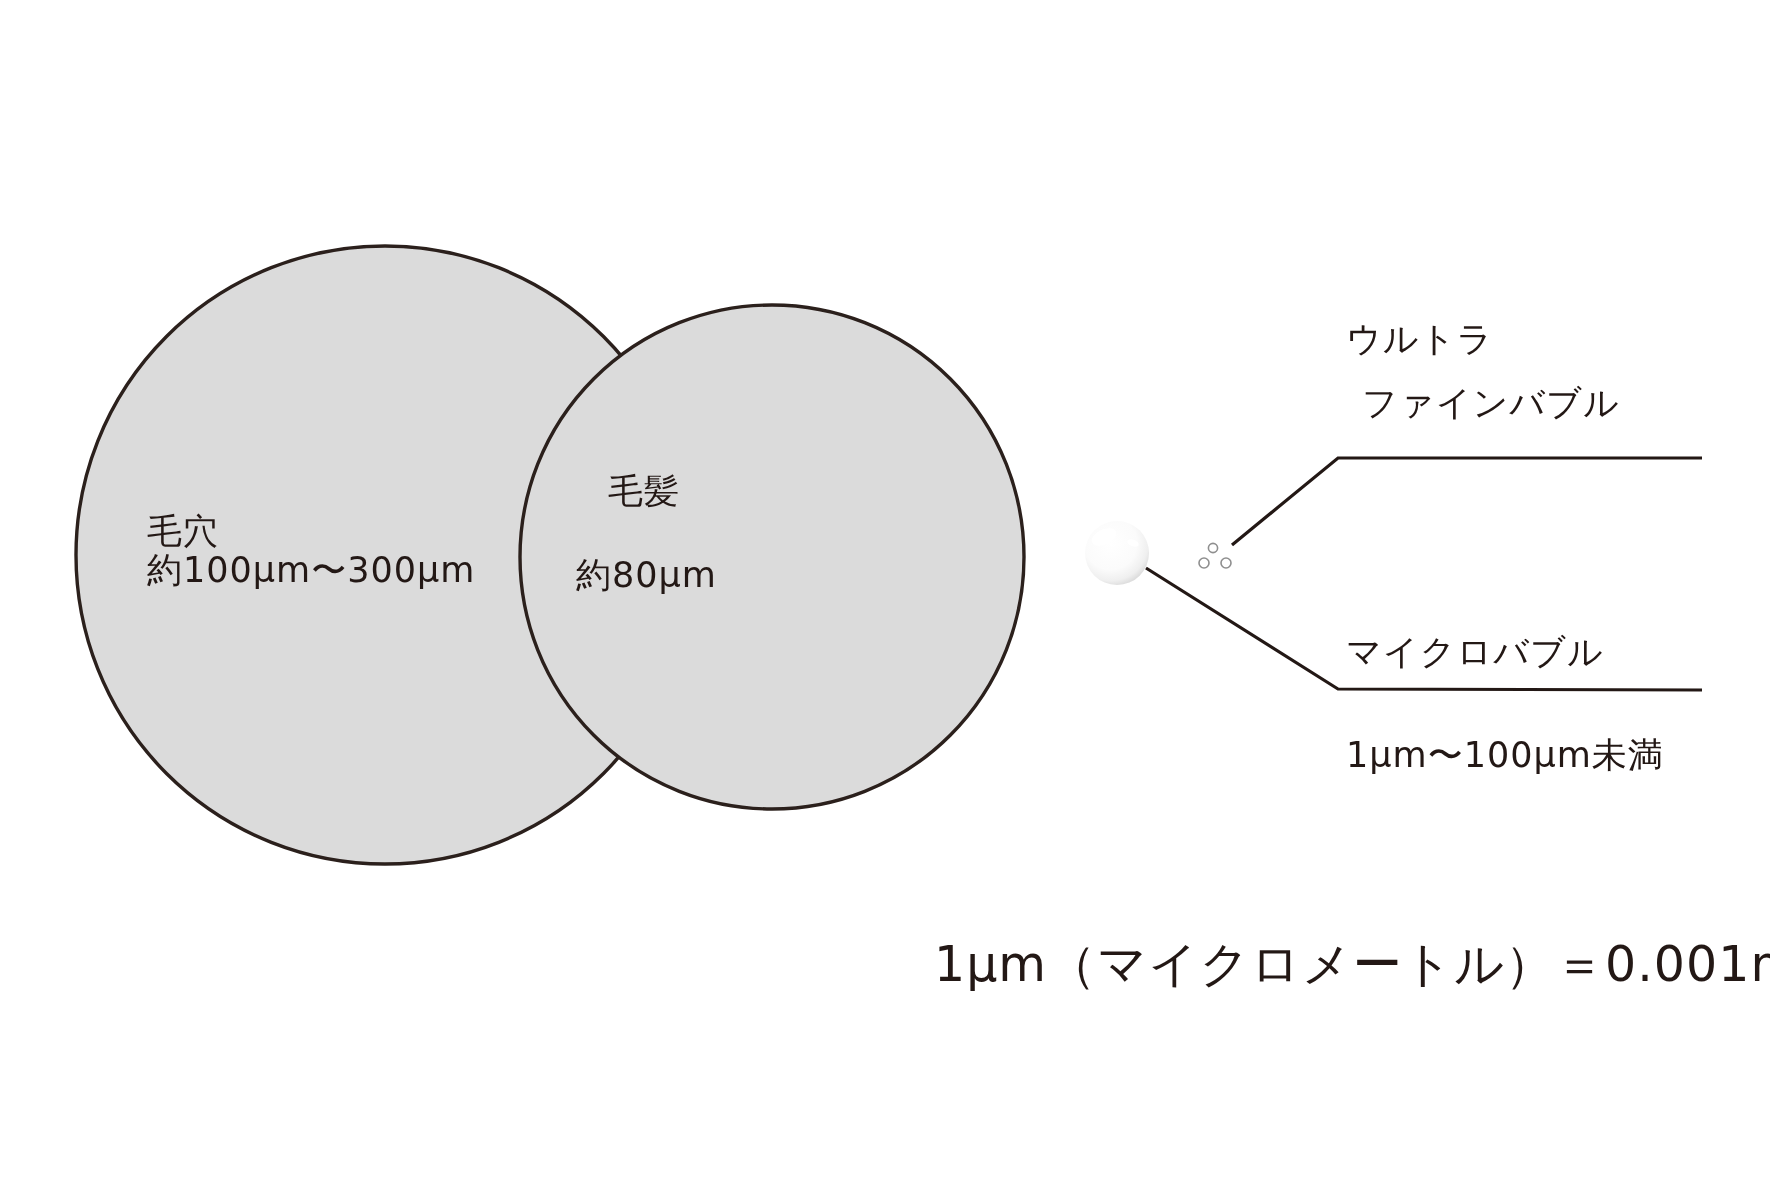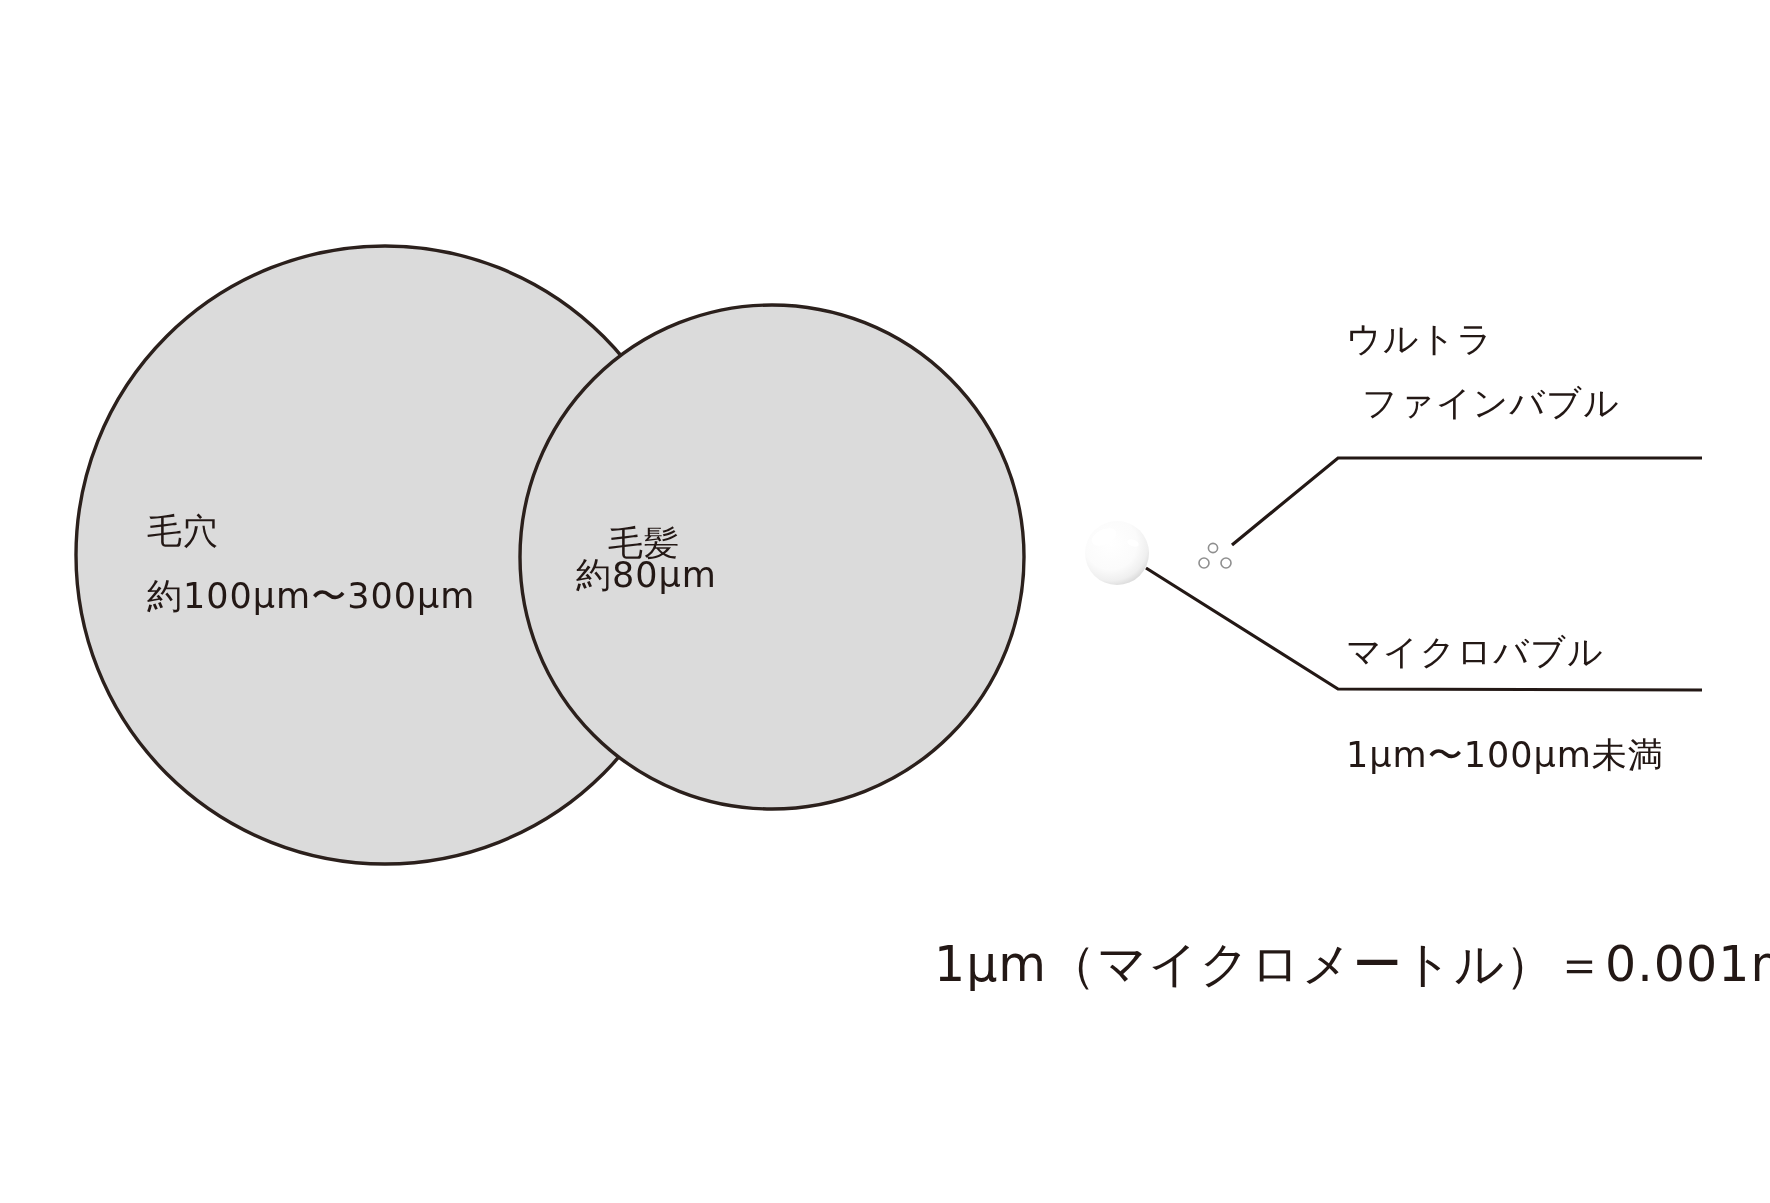--- a/index.html
+++ b/index.html
@@ -82,23 +82,23 @@
     </g>
 
     <g>
       <circle class="tiny-bubble" cx="1213" cy="548" r="4.6"></circle>
       <circle class="tiny-bubble" cx="1204" cy="563" r="5"></circle>
       <circle class="tiny-bubble" cx="1226" cy="563" r="5"></circle>
     </g>
   </svg>
 
   <div class="label" style="left:147px; top:512px;text-align:right;">毛穴</div>
-  <div class="label" style="left:147px; top:577px;">約100μm〜300μm</div>
+  <div class="label" style="left:147px; top:551px;">約100μm〜300μm</div>
 
-  <div class="label" style="left:608px; top:524px;">毛髪</div>
+  <div class="label" style="left:608px; top:472px;">毛髪</div>
   <div class="label" style="left:576px; top:556px;">約80μm</div>
 
   <div class="label" style="left:1346px; top:320px;">ウルトラ</div>
   <div class="label" style="left:1346px; top:384px;margin-left:16px;">ファインバブル</div>
 
   <div class="label" style="left:1346px; top:633px;">マイクロバブル</div>
   <div class="label" style="left:1346px; top:736px;">1μm〜100μm未満</div>
 
   <div class="label footnote" style="left:934px; top:938px;">1μm（マイクロメートル）＝0.001mm</div>
 

